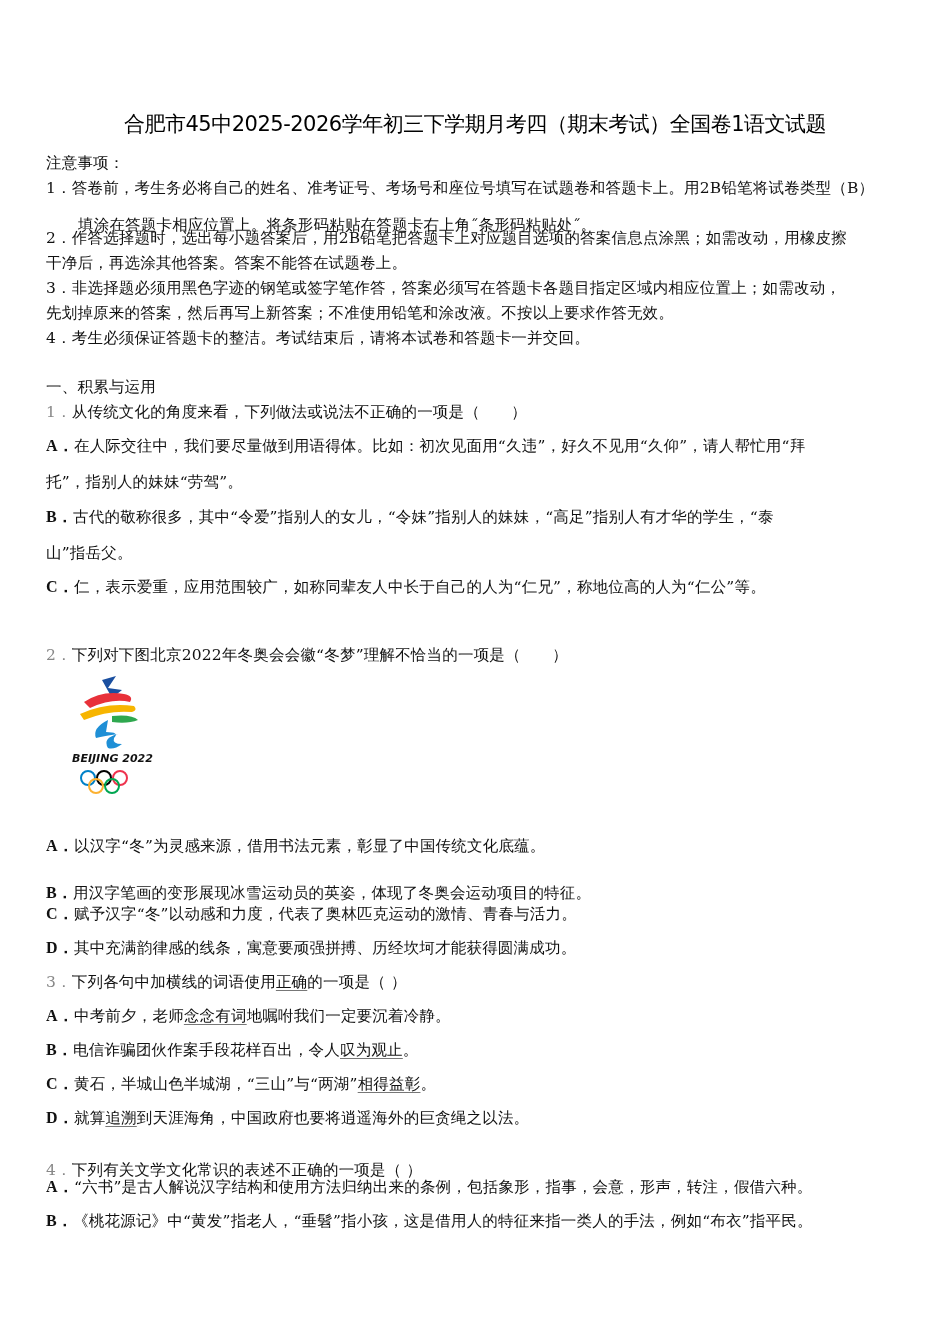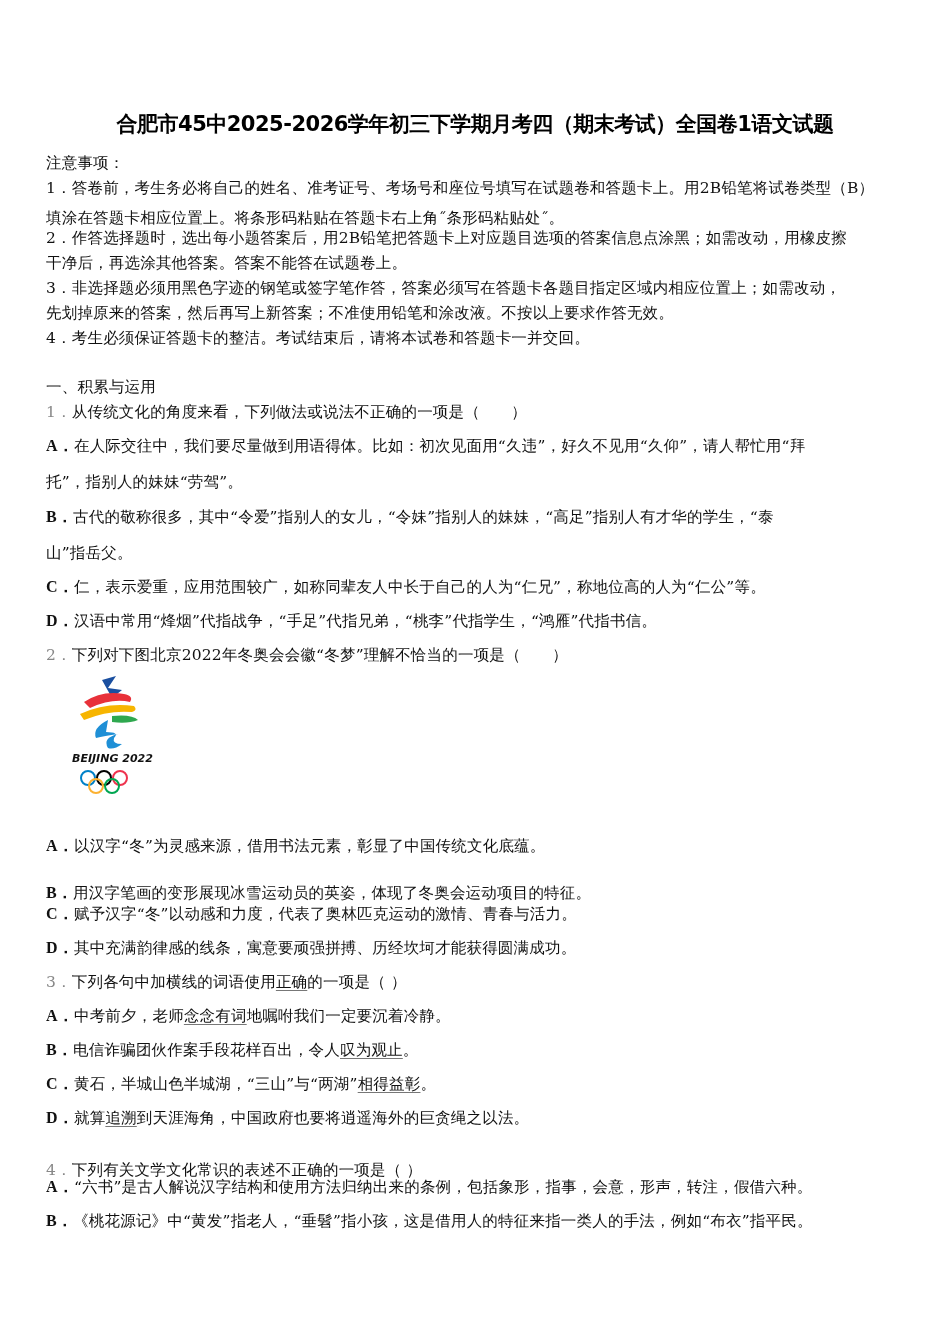--- a/index.html
+++ b/index.html
@@ -5,41 +5,41 @@
   html, body { margin: 0; padding: 0; background: #ffffff; }
   body {
     width: 950px; height: 1344px; position: relative; overflow: hidden;
     font-family: "DejaVu Serif", "Liberation Serif", serif;
     color: #111;
   }
   .page { position: absolute; left: 0; top: 0; width: 950px; height: 1344px; }
   .title {
     position: absolute; left: 0; top: 110px; width: 950px; text-align: center;
     font-family: "DejaVu Sans", "Liberation Sans", sans-serif;
-    font-weight: bold; font-size: 21px; letter-spacing: -0.5px; color: #000;
+    font-weight: normal; font-size: 21px; letter-spacing: -0.5px; color: #000;
   }
   .line {
     position: absolute; left: 46px; font-size: 15.5px; white-space: nowrap; color: #111;
     letter-spacing: 0.2px;
   }
   .qnum { color: #888; }
   .opt { font-weight: bold; font-family: "Liberation Serif", "DejaVu Serif", serif; font-size: 16px; }
   .u { text-decoration: underline; text-decoration-color: #777; text-underline-offset: 3px; }
   .logo { position: absolute; left: 72px; top: 676px; width: 86px; height: 130px; }
 </style>
 </head>
 <body>
 
 <div class="page">
 
   <div class="title">合肥市45中2025-2026学年初三下学期月考四（期末考试）全国卷1语文试题</div>
 
   <div class="line" style="top:153px;">注意事项：</div>
   <div class="line" style="top:178px;">1．答卷前，考生务必将自己的姓名、准考证号、考场号和座位号填写在试题卷和答题卡上。用2B铅笔将试卷类型（B）</div>
-  <div class="line" style="top:208px;">填涂在答题卡相应位置上。将条形码粘贴在答题卡右上角˝条形码粘贴处˝。</div>
+  <div class="line" style="top:215px;margin-left:32px;">填涂在答题卡相应位置上。将条形码粘贴在答题卡右上角˝条形码粘贴处˝。</div>
   <div class="line" style="top:228px;">2．作答选择题时，选出每小题答案后，用2B铅笔把答题卡上对应题目选项的答案信息点涂黑；如需改动，用橡皮擦</div>
   <div class="line" style="top:253px;">干净后，再选涂其他答案。答案不能答在试题卷上。</div>
   <div class="line" style="top:278px;">3．非选择题必须用黑色字迹的钢笔或签字笔作答，答案必须写在答题卡各题目指定区域内相应位置上；如需改动，</div>
   <div class="line" style="top:303px;">先划掉原来的答案，然后再写上新答案；不准使用铅笔和涂改液。不按以上要求作答无效。</div>
   <div class="line" style="top:328px;">4．考生必须保证答题卡的整洁。考试结束后，请将本试卷和答题卡一并交回。</div>
 
   <div class="line" style="top:377px;">一、积累与运用</div>
 
   <div class="line" style="top:402px;">
     <span class="qnum">1．</span><span>从传统文化的角度来看，下列做法或说法不正确的一项是（　　）</span>
@@ -47,23 +47,20 @@
   <div class="line" style="top:436px;">
     <span class="opt">A．</span><span>在人际交往中，我们要尽量做到用语得体。比如：初次见面用“久违”，好久不见用“久仰”，请人帮忙用“拜</span>
   </div>
   <div class="line" style="top:472px;">托”，指别人的妹妹“劳驾”。</div>
   <div class="line" style="top:507px;">
     <span class="opt">B．</span><span>古代的敬称很多，其中“令爱”指别人的女儿，“令妹”指别人的妹妹，“高足”指别人有才华的学生，“泰</span>
   </div>
   <div class="line" style="top:543px;">山”指岳父。</div>
   <div class="line" style="top:577px;">
     <span class="opt">C．</span><span>仁，表示爱重，应用范围较广，如称同辈友人中长于自己的人为“仁兄”，称地位高的人为“仁公”等。</span>
-  </div>
-  <div class="line" style="top:611px;">
-    <span class="opt">D．</span><span>汉语中常用“烽烟”代指战争，“手足”代指兄弟，“桃李”代指学生，“鸿雁”代指书信。</span>
   </div>
 
   <div class="line" style="top:645px;">
     <span class="qnum">2．</span><span>下列对下图北京2022年冬奥会会徽“冬梦”理解不恰当的一项是（　　）</span>
   </div>
 
   <div class="logo">
     <svg width="86" height="130" viewBox="0 0 86 130">
       <path d="M30 4 L44 0 L36 12 L50 14 L40 22 Z" fill="#1a4fa0"></path>
       <path d="M12 26 Q30 14 52 18 Q62 20 58 26 Q40 22 18 32 Z" fill="#e8313a"></path>

